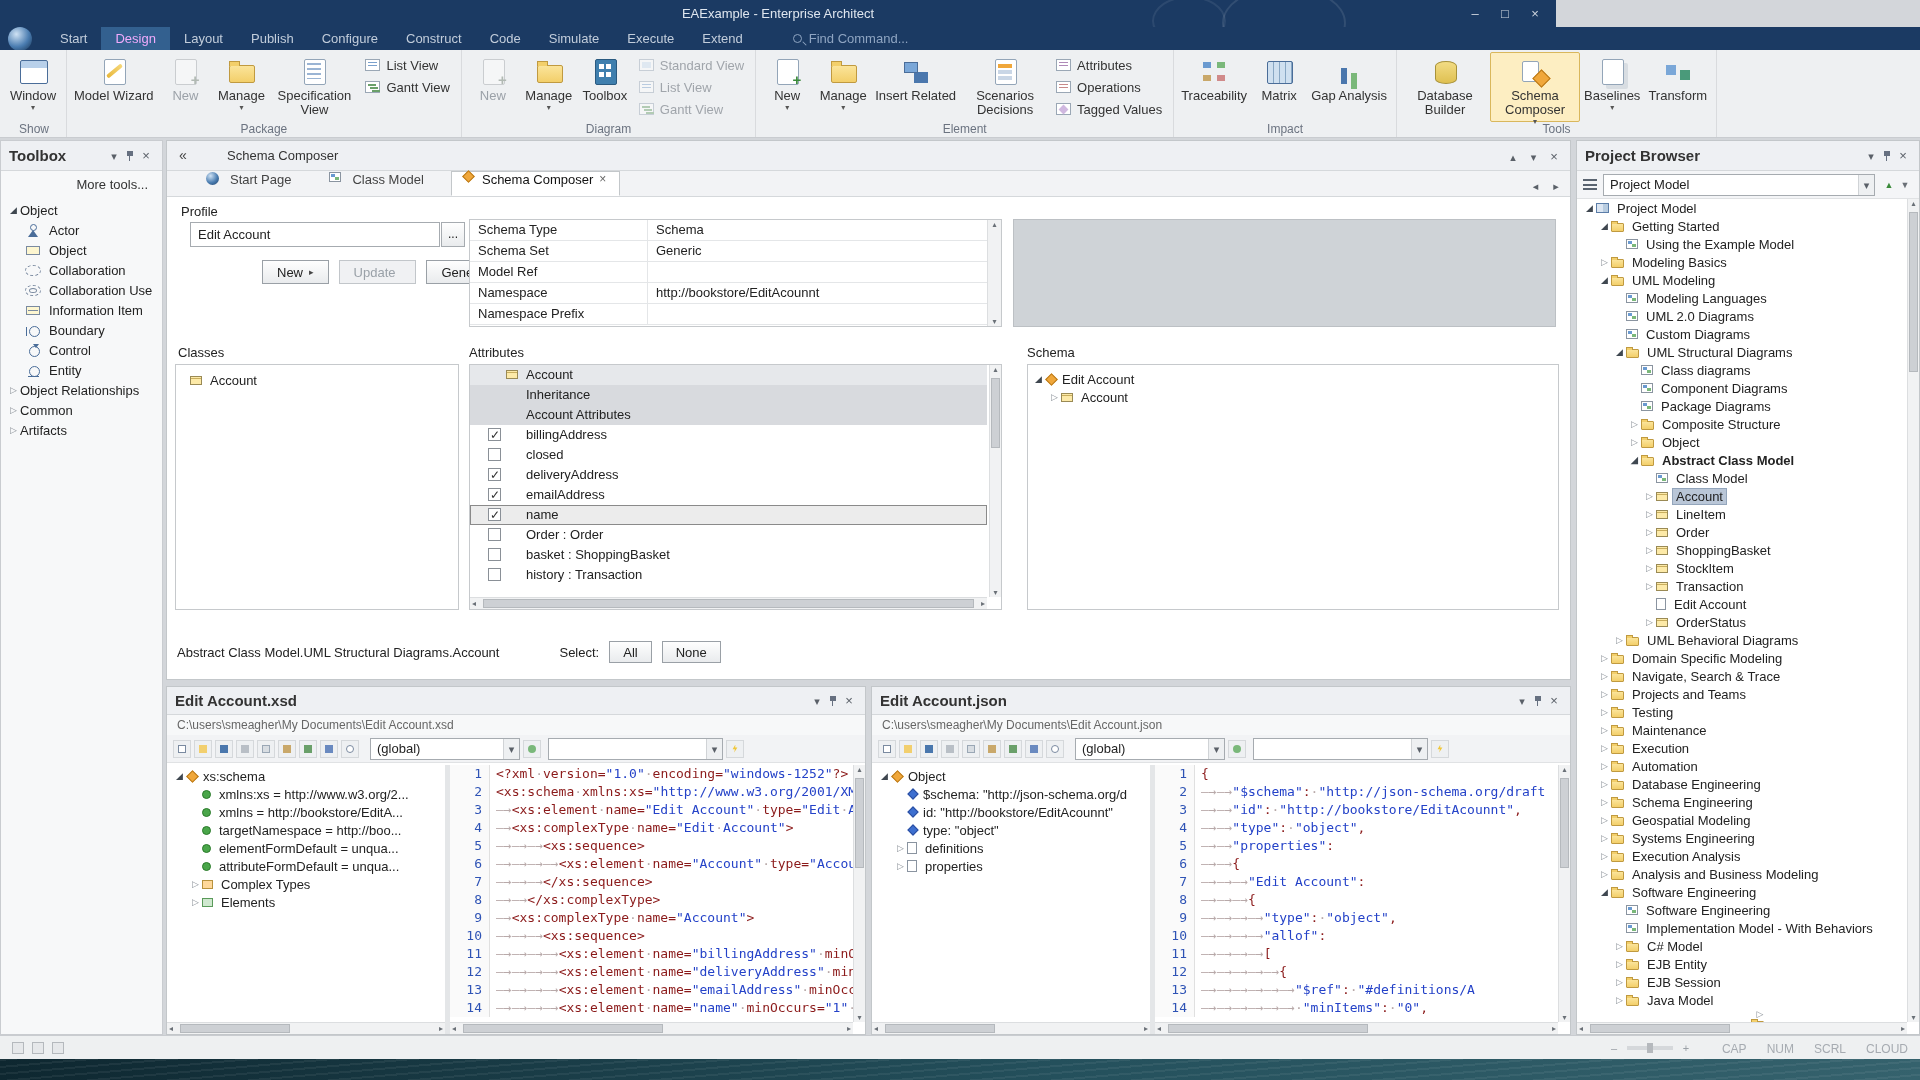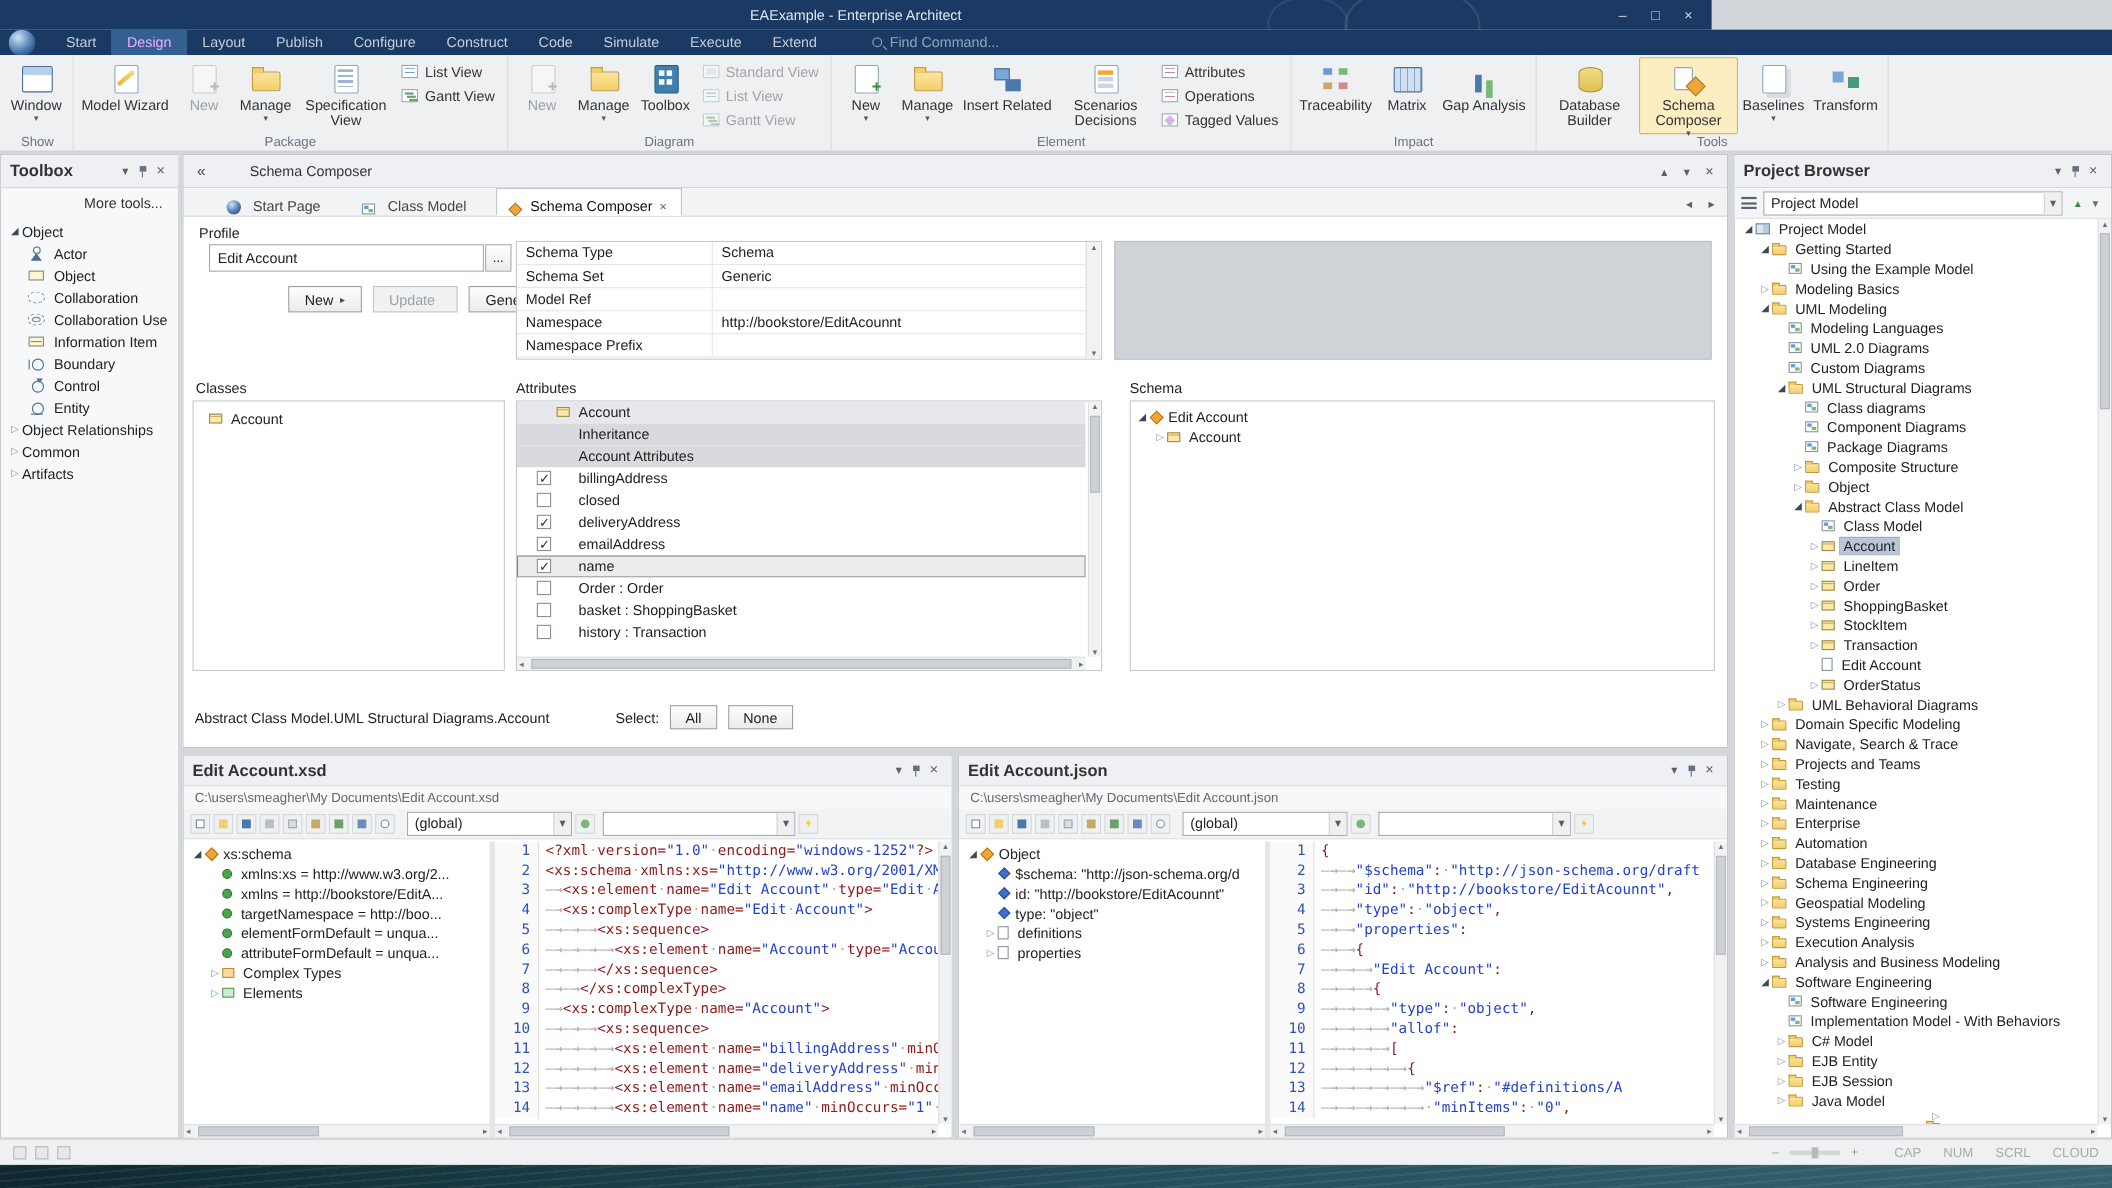--- a/index.html
+++ b/index.html
@@ -130,21 +130,21 @@
 .tbi-boundary::after{content:"";position:absolute;left:1px;top:3px;width:1px;height:9px;background:#4a6d99}
 .tbi-control::after{content:"";position:absolute;left:8px;top:0;border-left:3px solid transparent;border-right:3px solid transparent;border-top:4px solid #4a6d99}
 .tbi-entity::after{content:"";position:absolute;left:3px;right:2px;bottom:0;height:1px;background:#4a6d99}
 
 .center{position:absolute;left:166px;top:2px;width:1405px;height:895px}
 .composer{position:absolute;left:0;right:0;top:0;height:540px;background:#fff;border:1px solid #c3c7ca}
 .doc-header{height:30px;background:#eef0f3;border-bottom:1px solid #d5d8db;display:flex;align-items:center;padding:0 8px}
 .doc-title{font-size:13px;color:#333;margin-left:36px}
 .doc-header-icons{margin-left:auto}
 .doc-tabs{position:relative;height:26px;background:#f2f3f5;border-bottom:1px solid #d5d8db;display:flex;align-items:flex-end;padding-left:28px}
-.doc-tab{height:25px;display:flex;align-items:flex-end;gap:6px;padding:0 10px;font-size:13px;color:#444;border:1px solid transparent}
+.doc-tab{height:25px;display:flex;align-items:flex-start;gap:6px;padding:0 10px;font-size:13px;color:#444;border:1px solid transparent}
 .doc-tab.active{background:#fff;border-color:#c3c7ca;border-bottom-color:#fff;color:#111}
 .tab-close{font-size:12px;color:#666;width:10px}
 .doc-tab-nav{position:absolute;right:6px;top:5px}
 .composer-body{position:absolute;left:0;right:0;top:57px;bottom:0;background:#fff;font-size:13px}
 .sec-label{position:absolute;font-size:13px;color:#222}
 .namefield{position:absolute;left:23px;top:24px;width:250px;height:25px;border:1px solid #a6abb0;background:#fff;line-height:23px;padding:0 7px;overflow:hidden;white-space:nowrap}
 .browse{position:absolute;left:274px;top:24px;width:24px;height:25px;border:1px solid #a6abb0;background:linear-gradient(#fefefe,#e9ebed);text-align:center;line-height:22px;font-size:12px}
 .pbtns{position:absolute;left:95px;top:62px;display:flex;gap:10px}
 .btn{height:24px;padding:0 14px;border:1px solid #9aa0a6;background:linear-gradient(#fefefe,#e9ebed);font-size:13px;display:inline-flex;align-items:center;gap:6px;color:#222}
 .btn .btn-arrow{font-size:9px;color:#444}
@@ -1244,21 +1244,21 @@
             <span class="tico ico-folder"></span>
             <span class="tlabel">Composite Structure</span>
           </div>
 
           <div class="tree-row" style="padding-left: 49px;">
             <span class="st st-col"></span>
             <span class="tico ico-folder"></span>
             <span class="tlabel">Object</span>
           </div>
 
-          <div class="tree-row" style="padding-left: 49px;">
+          <div class="tree-row" style="padding-left: 49px; font-weight: bold;">
             <span class="st st-exp"></span>
             <span class="tico ico-folder"></span>
             <span class="tlabel">Abstract Class Model</span>
           </div>
 
           <div class="tree-row" style="padding-left: 64px;">
             <span class="st st-none"></span>
             <span class="tico ico-diag"></span>
             <span class="tlabel">Class Model</span>
           </div>
@@ -1343,21 +1343,21 @@
 
           <div class="tree-row" style="padding-left: 19px;">
             <span class="st st-col"></span>
             <span class="tico ico-folder"></span>
             <span class="tlabel">Maintenance</span>
           </div>
 
           <div class="tree-row" style="padding-left: 19px;">
             <span class="st st-col"></span>
             <span class="tico ico-folder"></span>
-            <span class="tlabel">Enterprise</span>
+            <span class="tlabel">Execution</span>
           </div>
 
           <div class="tree-row" style="padding-left: 19px;">
             <span class="st st-col"></span>
             <span class="tico ico-folder"></span>
             <span class="tlabel">Automation</span>
           </div>
 
           <div class="tree-row" style="padding-left: 19px;">
             <span class="st st-col"></span>

